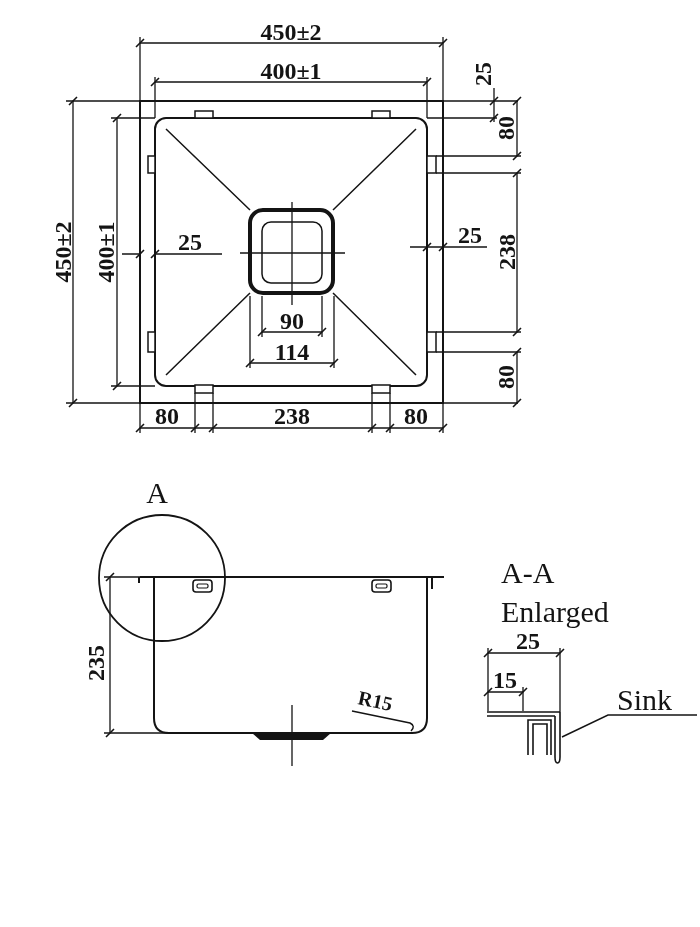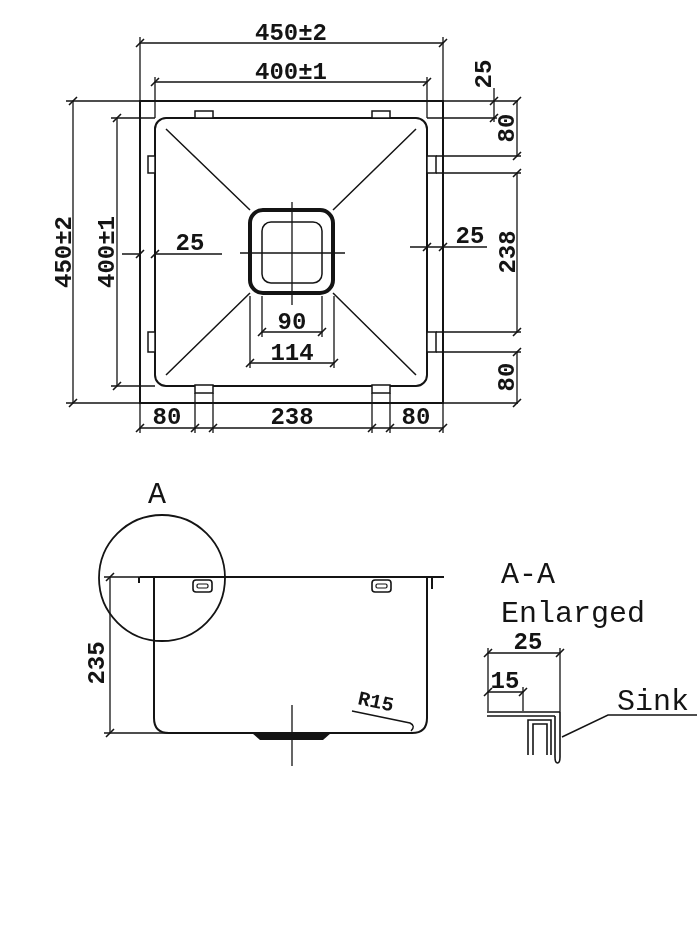--- a/index.html
+++ b/index.html
@@ -1,17 +1,17 @@
 <!DOCTYPE html>
 <html><head>
 <meta charset="utf-8">
 <style>
   html,body{margin:0;padding:0;background:#ffffff;}
   .sheet{position:relative;width:700px;height:927px;background:#ffffff;overflow:hidden;
-         font-family:Liberation Mono, monospace;text-align:right;}
+         font-family:Liberation Serif, serif;text-align:right;}
   svg{position:absolute;left:0;top:0;}
   text{fill:#141414;}
   .dim{font-size:24px;font-weight:bold;letter-spacing:0px;}
   .big{font-size:30px;font-weight:normal;}
   .r15{font-size:20px;font-weight:bold;}
 </style>
 </head>
 <body>
 
 <div class="sheet">

